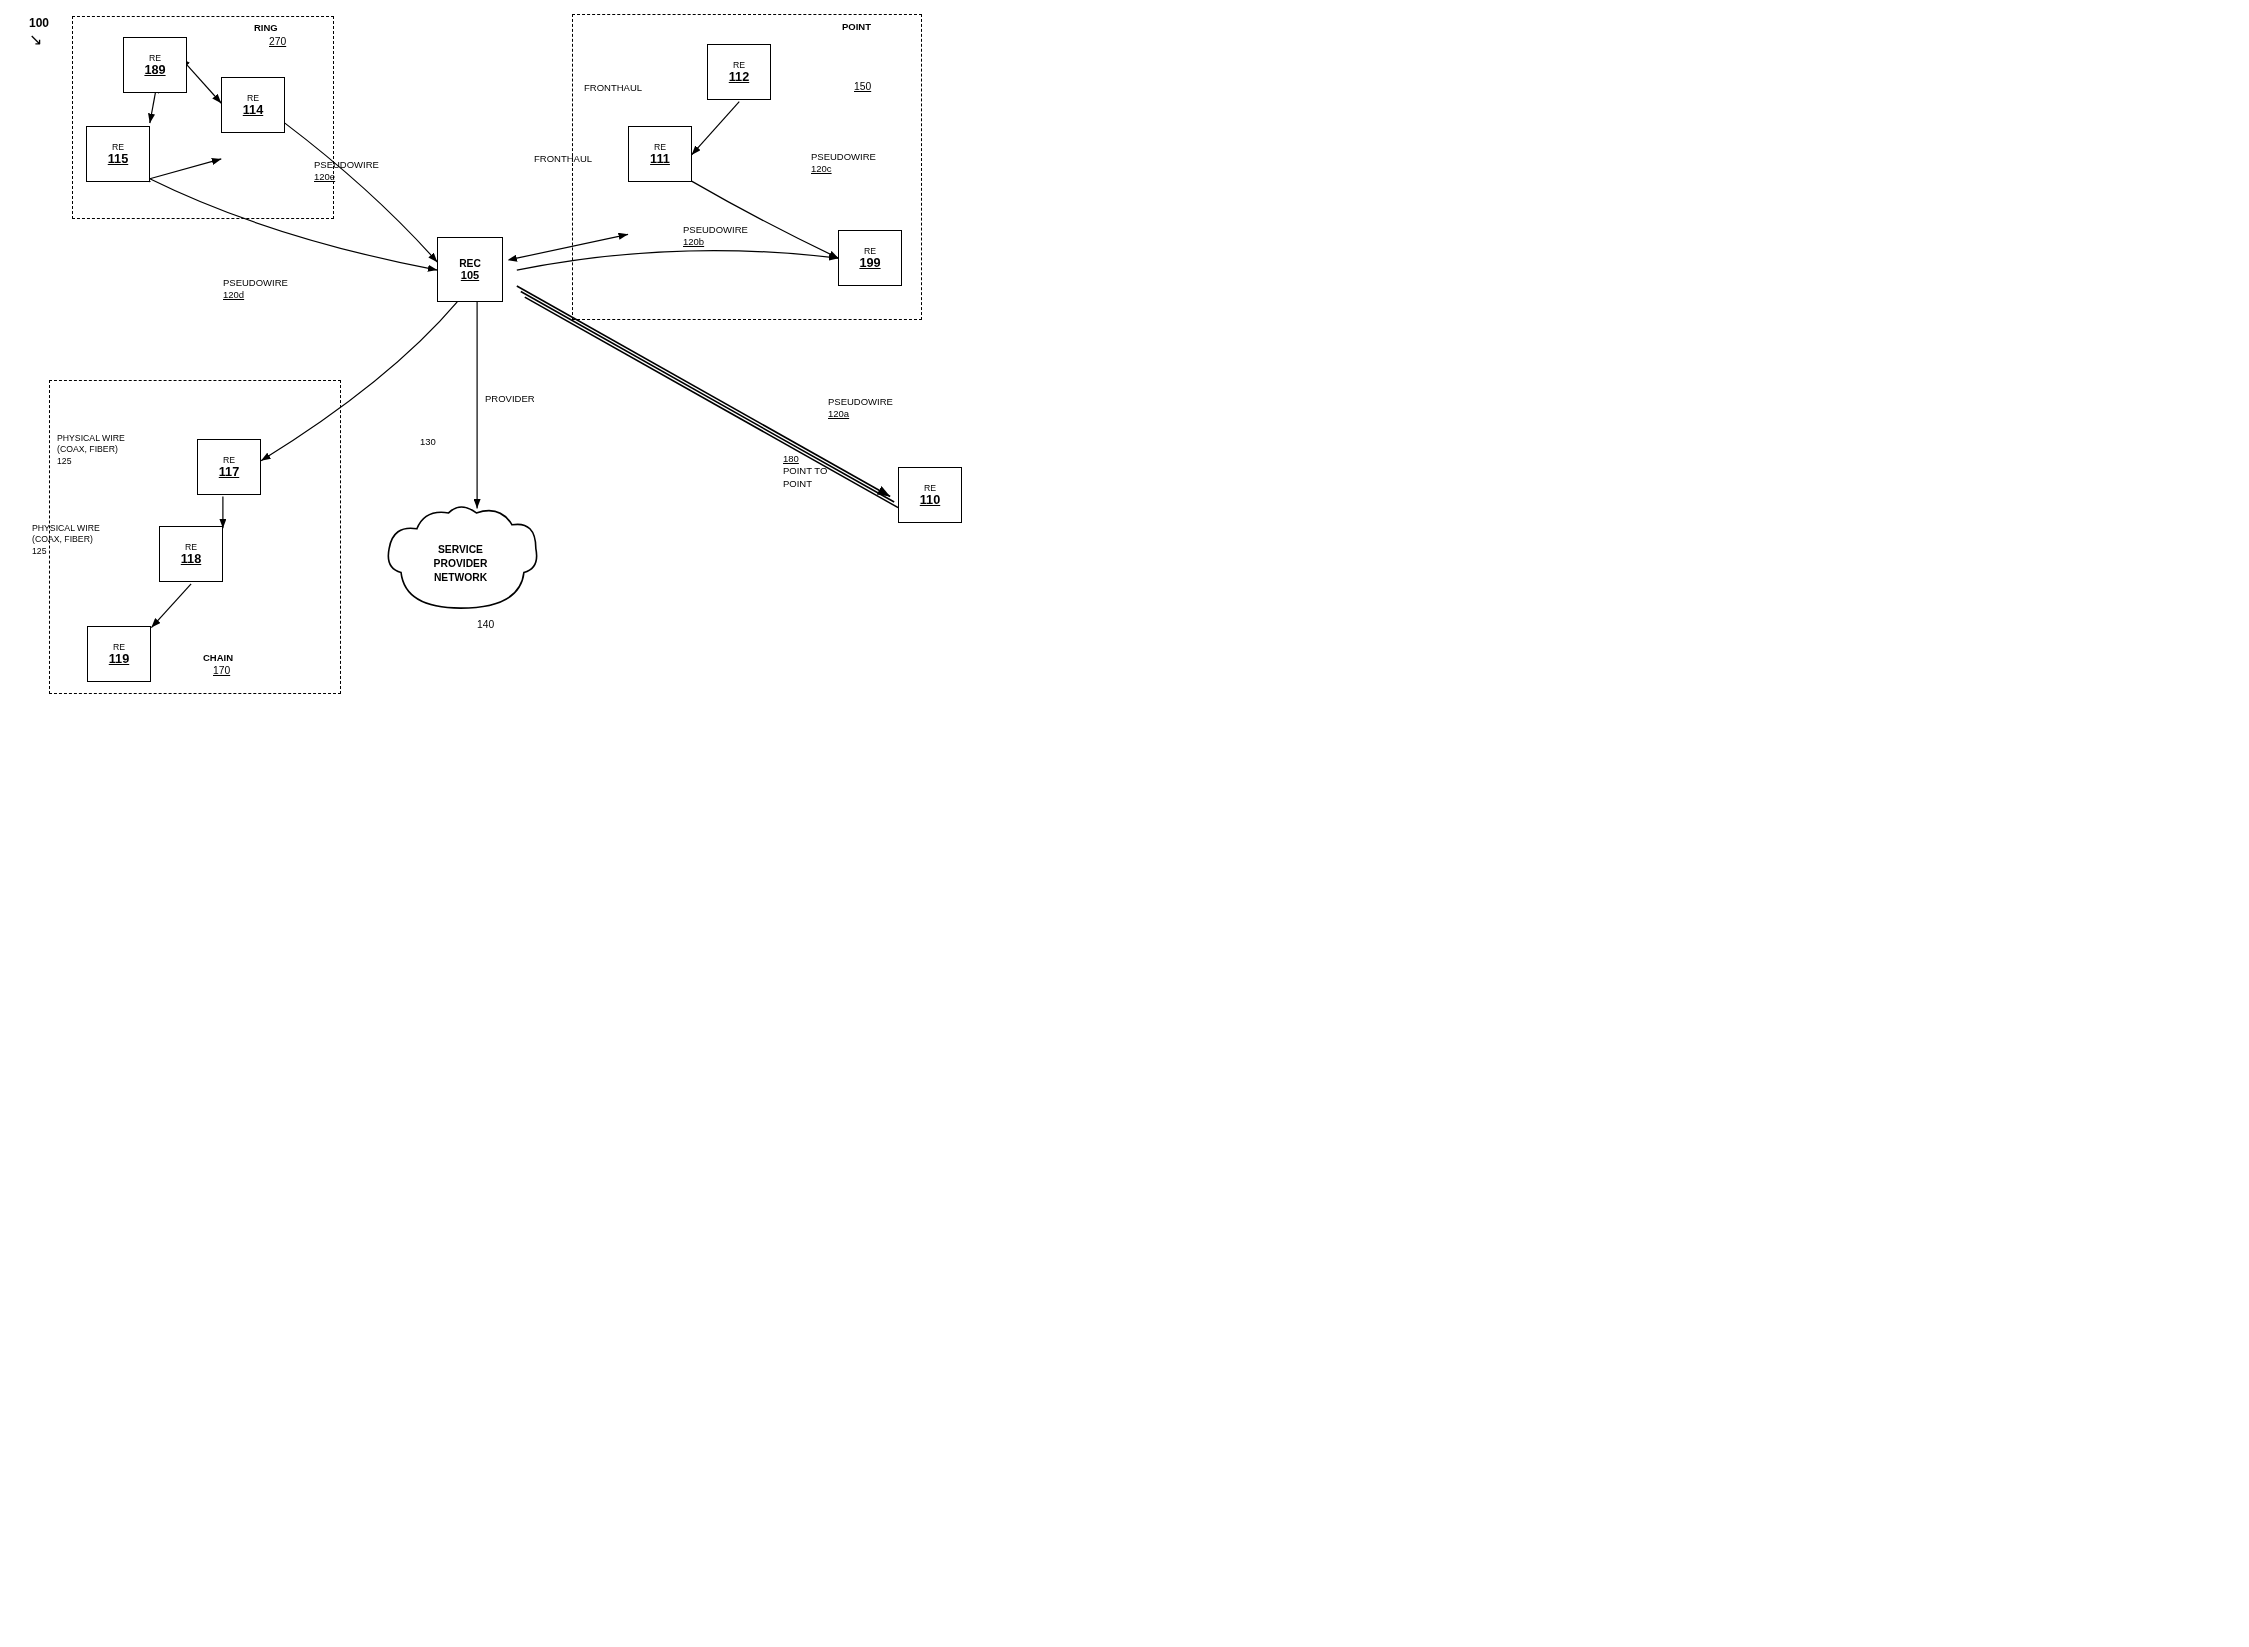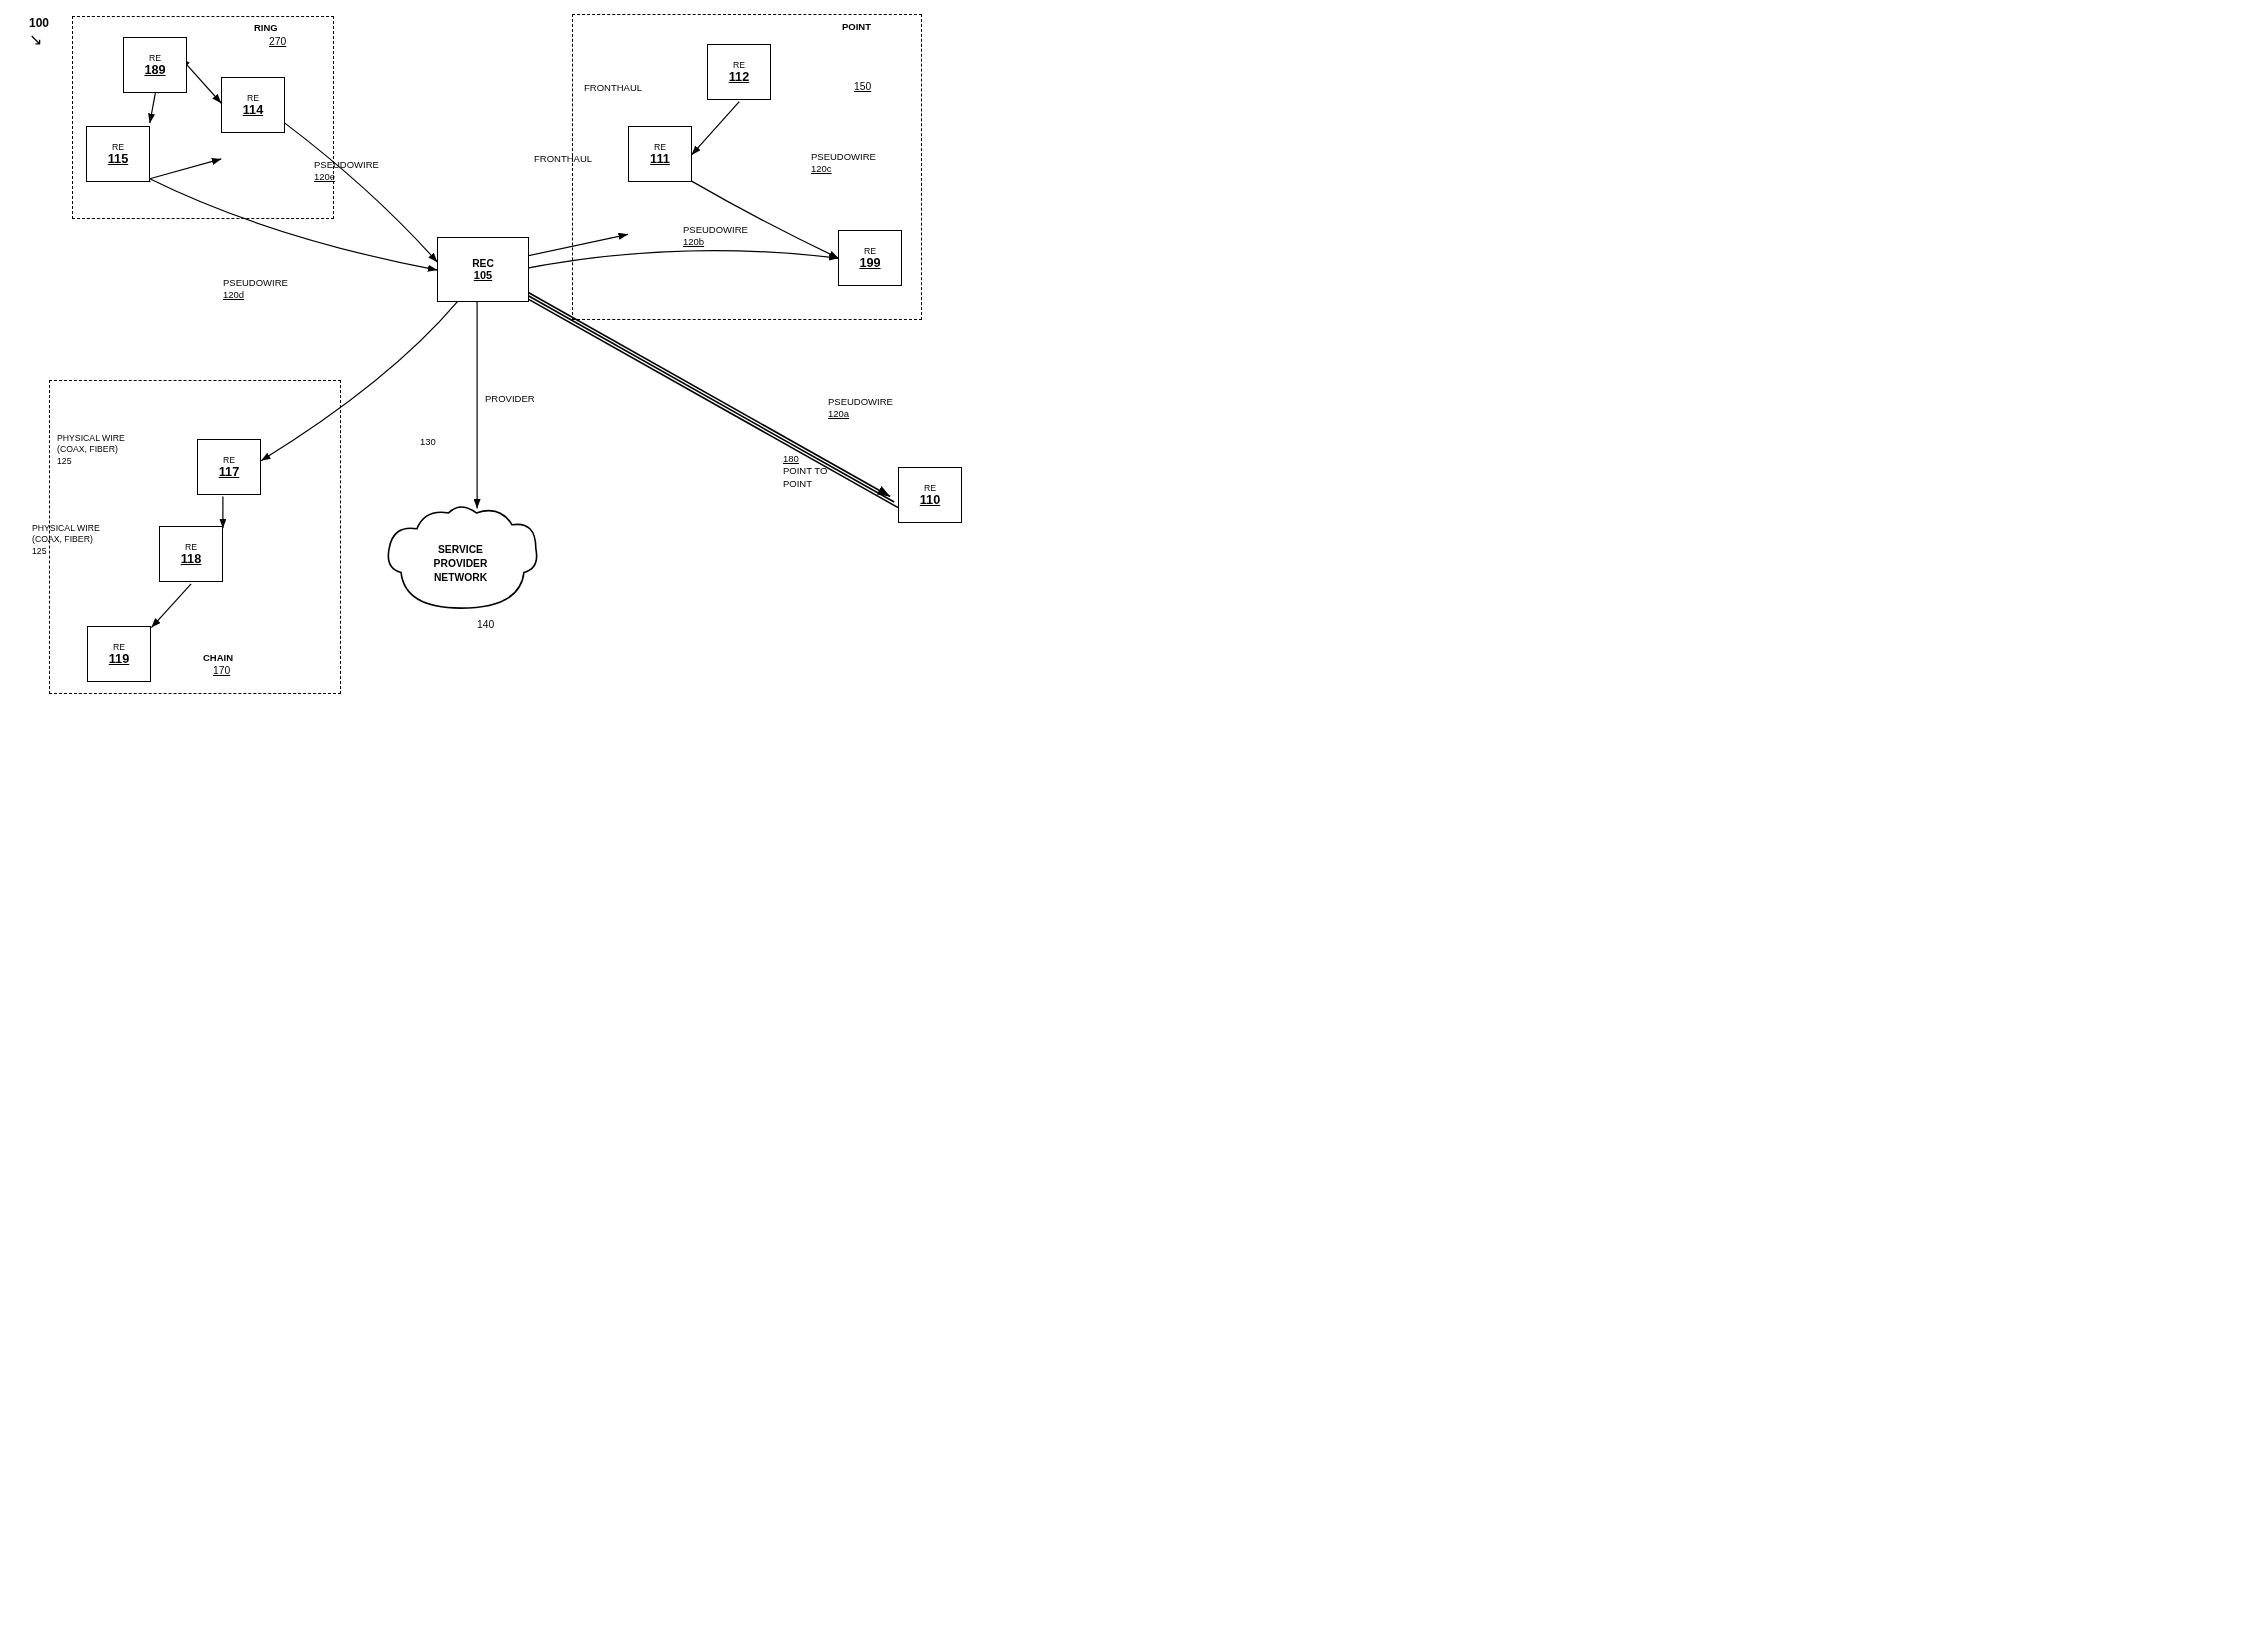--- a/index.html
+++ b/index.html
@@ -164,21 +164,21 @@
   <div class="re-box" style="left:628px; top:126px; width:64px; height:56px;">
     <span class="re-label">RE</span>
     <span class="re-num">111</span>
   </div>
 
   <div class="re-box" style="left:838px; top:230px; width:64px; height:56px;">
     <span class="re-label">RE</span>
     <span class="re-num">199</span>
   </div>
 
-  <div class="rec-box" style="left:437px; top:237px; width:92px; height:65px;">
+  <div class="rec-box" style="left:437px; top:237px; width:66px; height:65px;">
     <span class="rec-label">REC</span>
     <span class="rec-num">105</span>
   </div>
 
   <div class="re-box" style="left:197px; top:439px; width:64px; height:56px;">
     <span class="re-label">RE</span>
     <span class="re-num">117</span>
   </div>
 
   <div class="re-box" style="left:159px; top:526px; width:64px; height:56px;">

